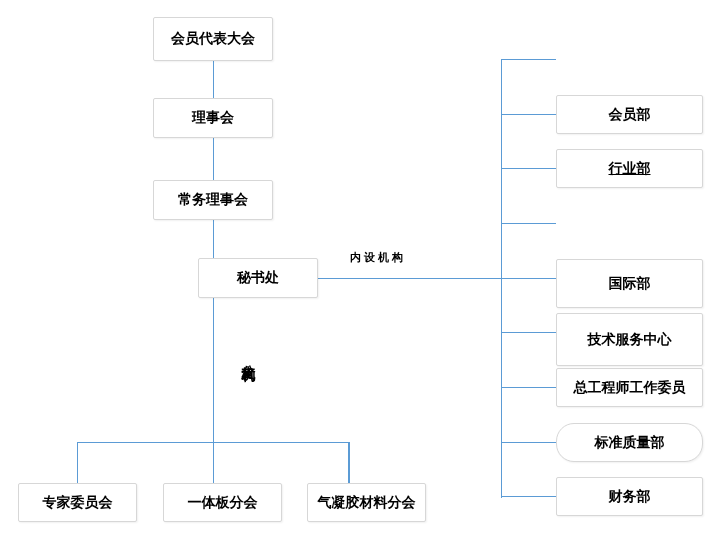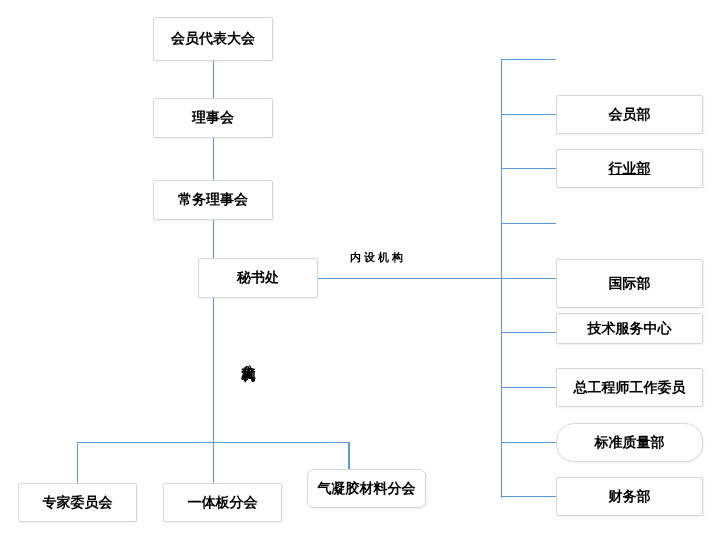--- a/index.html
+++ b/index.html
@@ -80,25 +80,25 @@
   <div class="line" style="left:348px; top:442px; width:1.5px; height:41px;"></div>
 
   <div class="node" style="left:153px; top:17px; width:120px; height:44px;">会员代表大会</div>
   <div class="node" style="left:153px; top:98px; width:120px; height:40px;">理事会</div>
   <div class="node" style="left:153px; top:180px; width:120px; height:40px;">常务理事会</div>
   <div class="node" style="left:153px; top:258px; width:120px; height:40px;margin-left:45px;">秘书处</div>
 
   <div class="node" style="left:556px; top:95px; width:147px; height:39px;">会员部</div>
   <div class="node" style="left:556px; top:149px; width:147px; height:39px;text-decoration:underline;">行业部</div>
   <div class="node" style="left:556px; top:259px; width:147px; height:49px;">国际部</div>
-  <div class="node" style="left:556px; top:313px; width:147px; height:31px;">技术服务中心</div>
+  <div class="node" style="left:556px; top:313px; width:147px; height:53px;">技术服务中心</div>
   <div class="node" style="left:556px; top:368px; width:147px; height:39px;">总工程师工作委员</div>
   <div class="node" style="left:556px; top:423px; width:147px; height:39px;border-radius:18px;">标准质量部</div>
   <div class="node" style="left:556px; top:477px; width:147px; height:39px;">财务部</div>
 
   <div class="node" style="left:18px; top:483px; width:119px; height:39px;">专家委员会</div>
   <div class="node" style="left:163px; top:483px; width:119px; height:39px;">一体板分会</div>
-  <div class="node" style="left:307px; top:469px; width:119px; height:39px;border-radius:7px;">气凝胶材料分会</div>
+  <div class="node" style="left:307px; top:483px; width:119px; height:39px;">气凝胶材料分会</div>
 
   <div class="lbl lbl-internal">内设机构</div>
   <div class="lbl lbl-branch">分支机构</div>
 
 </div>
 
 </body></html>

